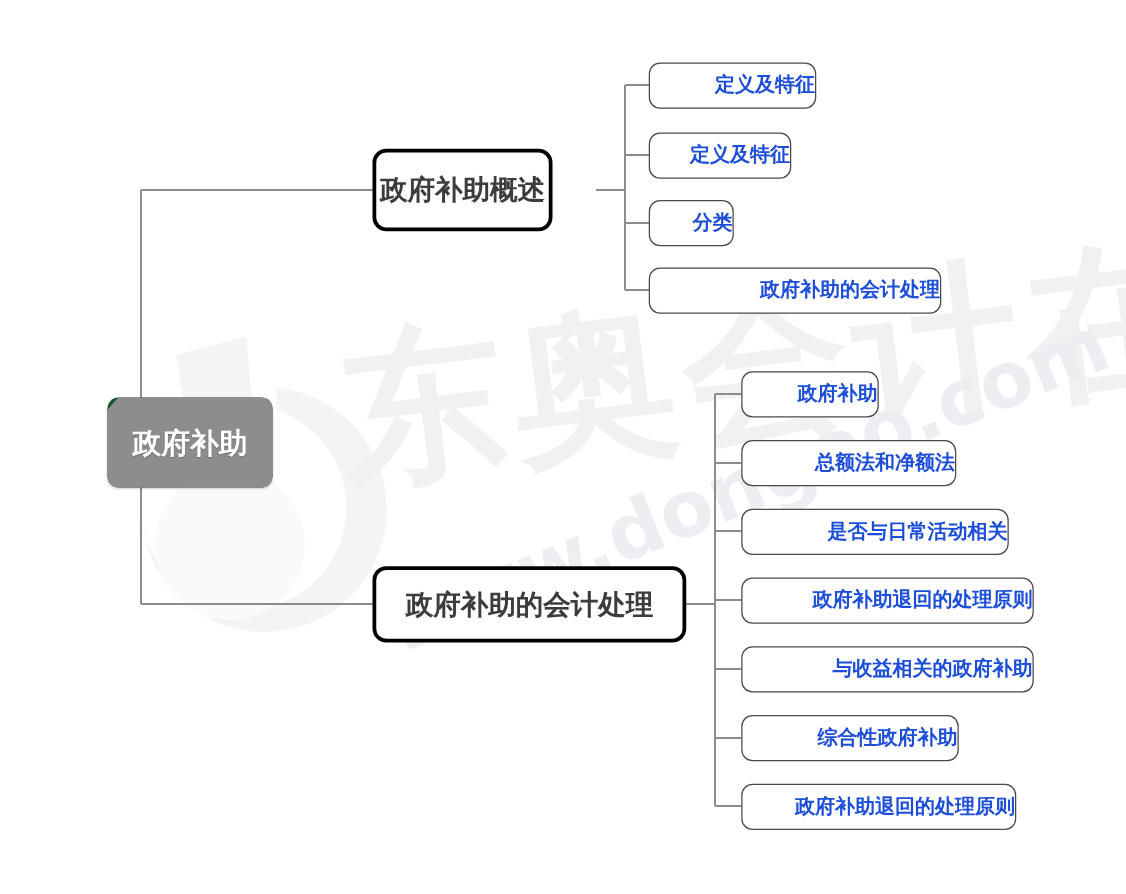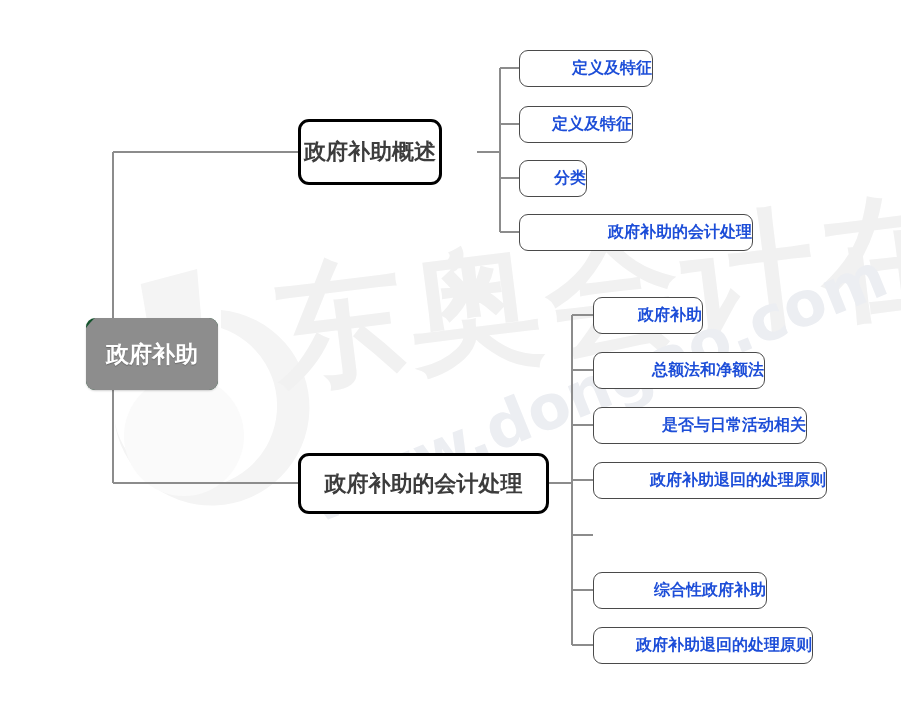--- a/index.html
+++ b/index.html
@@ -204,20 +204,23 @@
   </div>
 
   <div class="node leaf-node" style="left:593px; top:407px; width:214px; height:37px;">
     <span>是否与日常活动相关</span>
   </div>
 
   <div class="node leaf-node" style="left:593px; top:462px; width:234px; height:37px;">
     <span>政府补助退回的处理原则</span>
   </div>
 
+  <div class="node leaf-node" style="left:593px; top:517px; width:234px; height:37px;">
+    <span>与收益相关的政府补助</span>
+  </div>
 
   <div class="node leaf-node" style="left:593px; top:572px; width:174px; height:37px;">
     <span>综合性政府补助</span>
   </div>
 
   <div class="node leaf-node" style="left:593px; top:627px; width:220px; height:37px;">
     <span>政府补助退回的处理原则</span>
   </div>
 
 </div>

